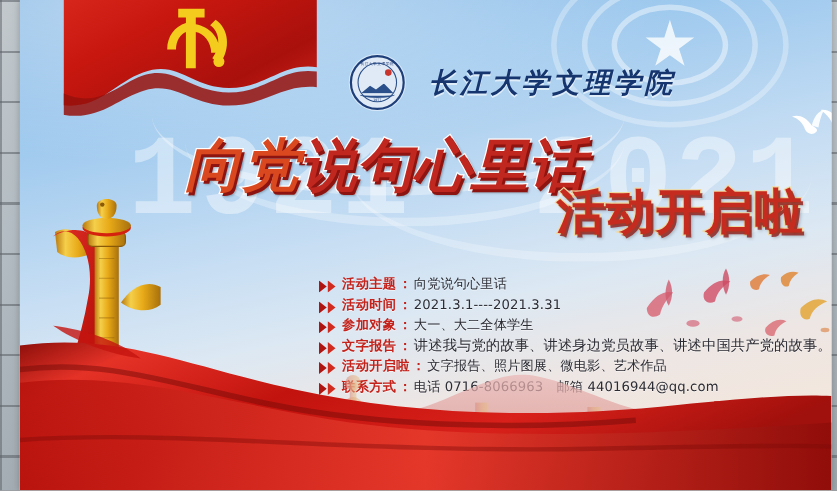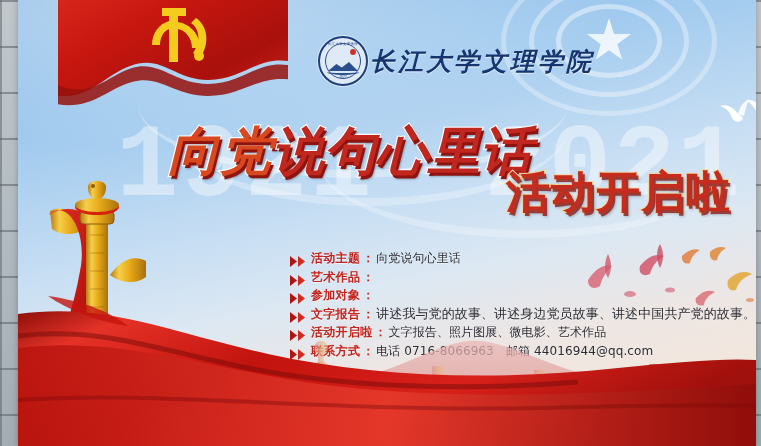--- a/index.html
+++ b/index.html
@@ -50,21 +50,21 @@
   .wm-right{right:14px;top:108px;font-size:104px;}
 
   
   .flag{position:absolute;left:40px;top:-16px;width:230px;height:132px;}
   .flag svg{display:block;}
 
   
   .column{position:absolute;left:26px;top:175px;width:108px;height:215px;}
 
   
-  .logo-block{position:absolute;left:300px;top:36px;display:flex;align-items:center;gap:2px;justify-content:flex-end;}
+  .logo-block{position:absolute;left:300px;top:50px;display:flex;align-items:center;gap:22px;justify-content:flex-end;}
   .logo-seal{width:46px;height:46px;border-radius:50%;border:2px solid #1f3f7a;background:#dfeaf6;position:relative;flex:none;box-shadow:0 0 0 1px rgba(255,255,255,.5);}
   .logo-seal .inner{position:absolute;inset:5px;border-radius:50%;border:1px solid #2b4f8a;}
   .logo-seal .mount{position:absolute;left:8px;bottom:13px;width:30px;height:9px;background:#2b4f8a;clip-path:polygon(0 100%,28% 22%,46% 60%,70% 0,100% 100%);}
   .logo-seal .wave{position:absolute;left:7px;bottom:9px;width:32px;height:4px;border-bottom:2px solid #2b4f8a;border-radius:50%;}
   .logo-seal .dot{position:absolute;right:10px;top:11px;width:6px;height:6px;border-radius:50%;background:#c9352c;}
   .logo-seal .txt{position:absolute;left:0;right:0;top:4px;text-align:center;font-size:3.4px;color:#24407c;letter-spacing:.4px;}
   .logo-seal .yr{position:absolute;left:0;right:0;bottom:5px;text-align:center;font-size:3.4px;color:#24407c;}
   .logo-names{display:flex;flex-direction:column;}
   .logo-cn{font-family:"DejaVu Serif","Liberation Serif",serif;font-size:25px;font-weight:bold;color:#16356f;
            letter-spacing:3px;line-height:1.08;font-style:italic;text-shadow:0 1px 0 rgba(255,255,255,.6);}
@@ -254,32 +254,34 @@
         <span class="colon">：</span>
         <span class="val">向党说句心里话</span>
       </div>
       <div class="info-row">
         <span class="chev">
           <svg width="17" height="11" viewBox="0 0 17 11">
               <path d="M0,0 L7,5.5 L0,11 Z" fill="#b01410"></path>
               <path d="M8,0 L15,5.5 L8,11 Z" fill="#d12b20"></path>
             </svg>
         </span>
-        <span class="lbl">艺术作品</span>
-        <span class="colon">：</span>
+        <span class="lbl">活动时间</span>
+        <span class="colon">：</span>
+        <span class="val">2021.3.1----2021.3.31</span>
       </div>
       <div class="info-row">
         <span class="chev">
           <svg width="17" height="11" viewBox="0 0 17 11">
               <path d="M0,0 L7,5.5 L0,11 Z" fill="#b01410"></path>
               <path d="M8,0 L15,5.5 L8,11 Z" fill="#d12b20"></path>
             </svg>
         </span>
         <span class="lbl">参加对象</span>
         <span class="colon">：</span>
+        <span class="val">大一、大二全体学生</span>
       </div>
       <div class="info-row">
         <span class="chev">
           <svg width="17" height="11" viewBox="0 0 17 11">
               <path d="M0,0 L7,5.5 L0,11 Z" fill="#b01410"></path>
               <path d="M8,0 L15,5.5 L8,11 Z" fill="#d12b20"></path>
             </svg>
         </span>
         <span class="lbl">文字报告</span>
         <span class="colon">：</span>

